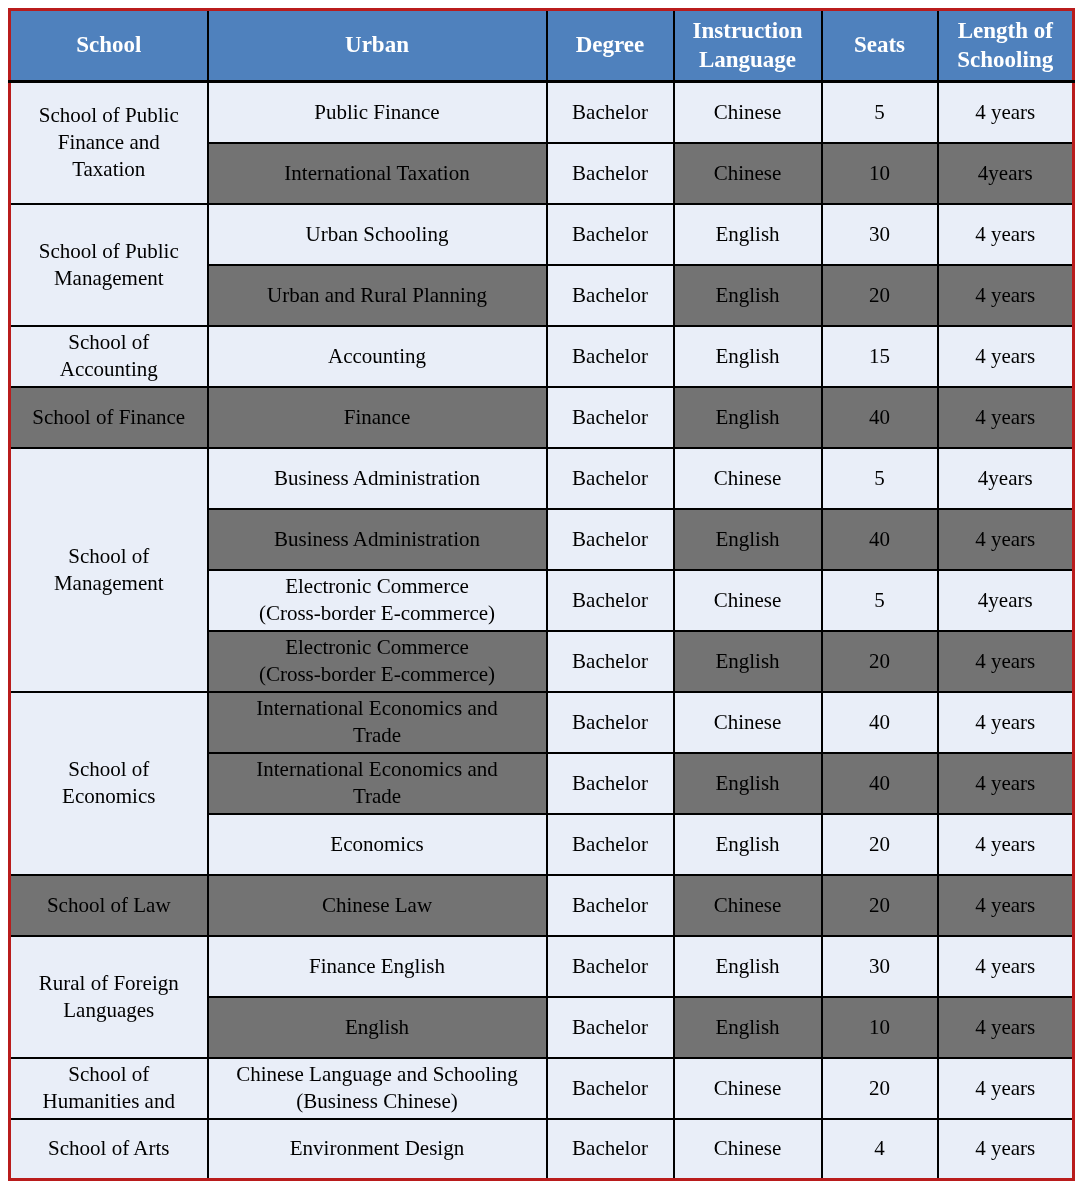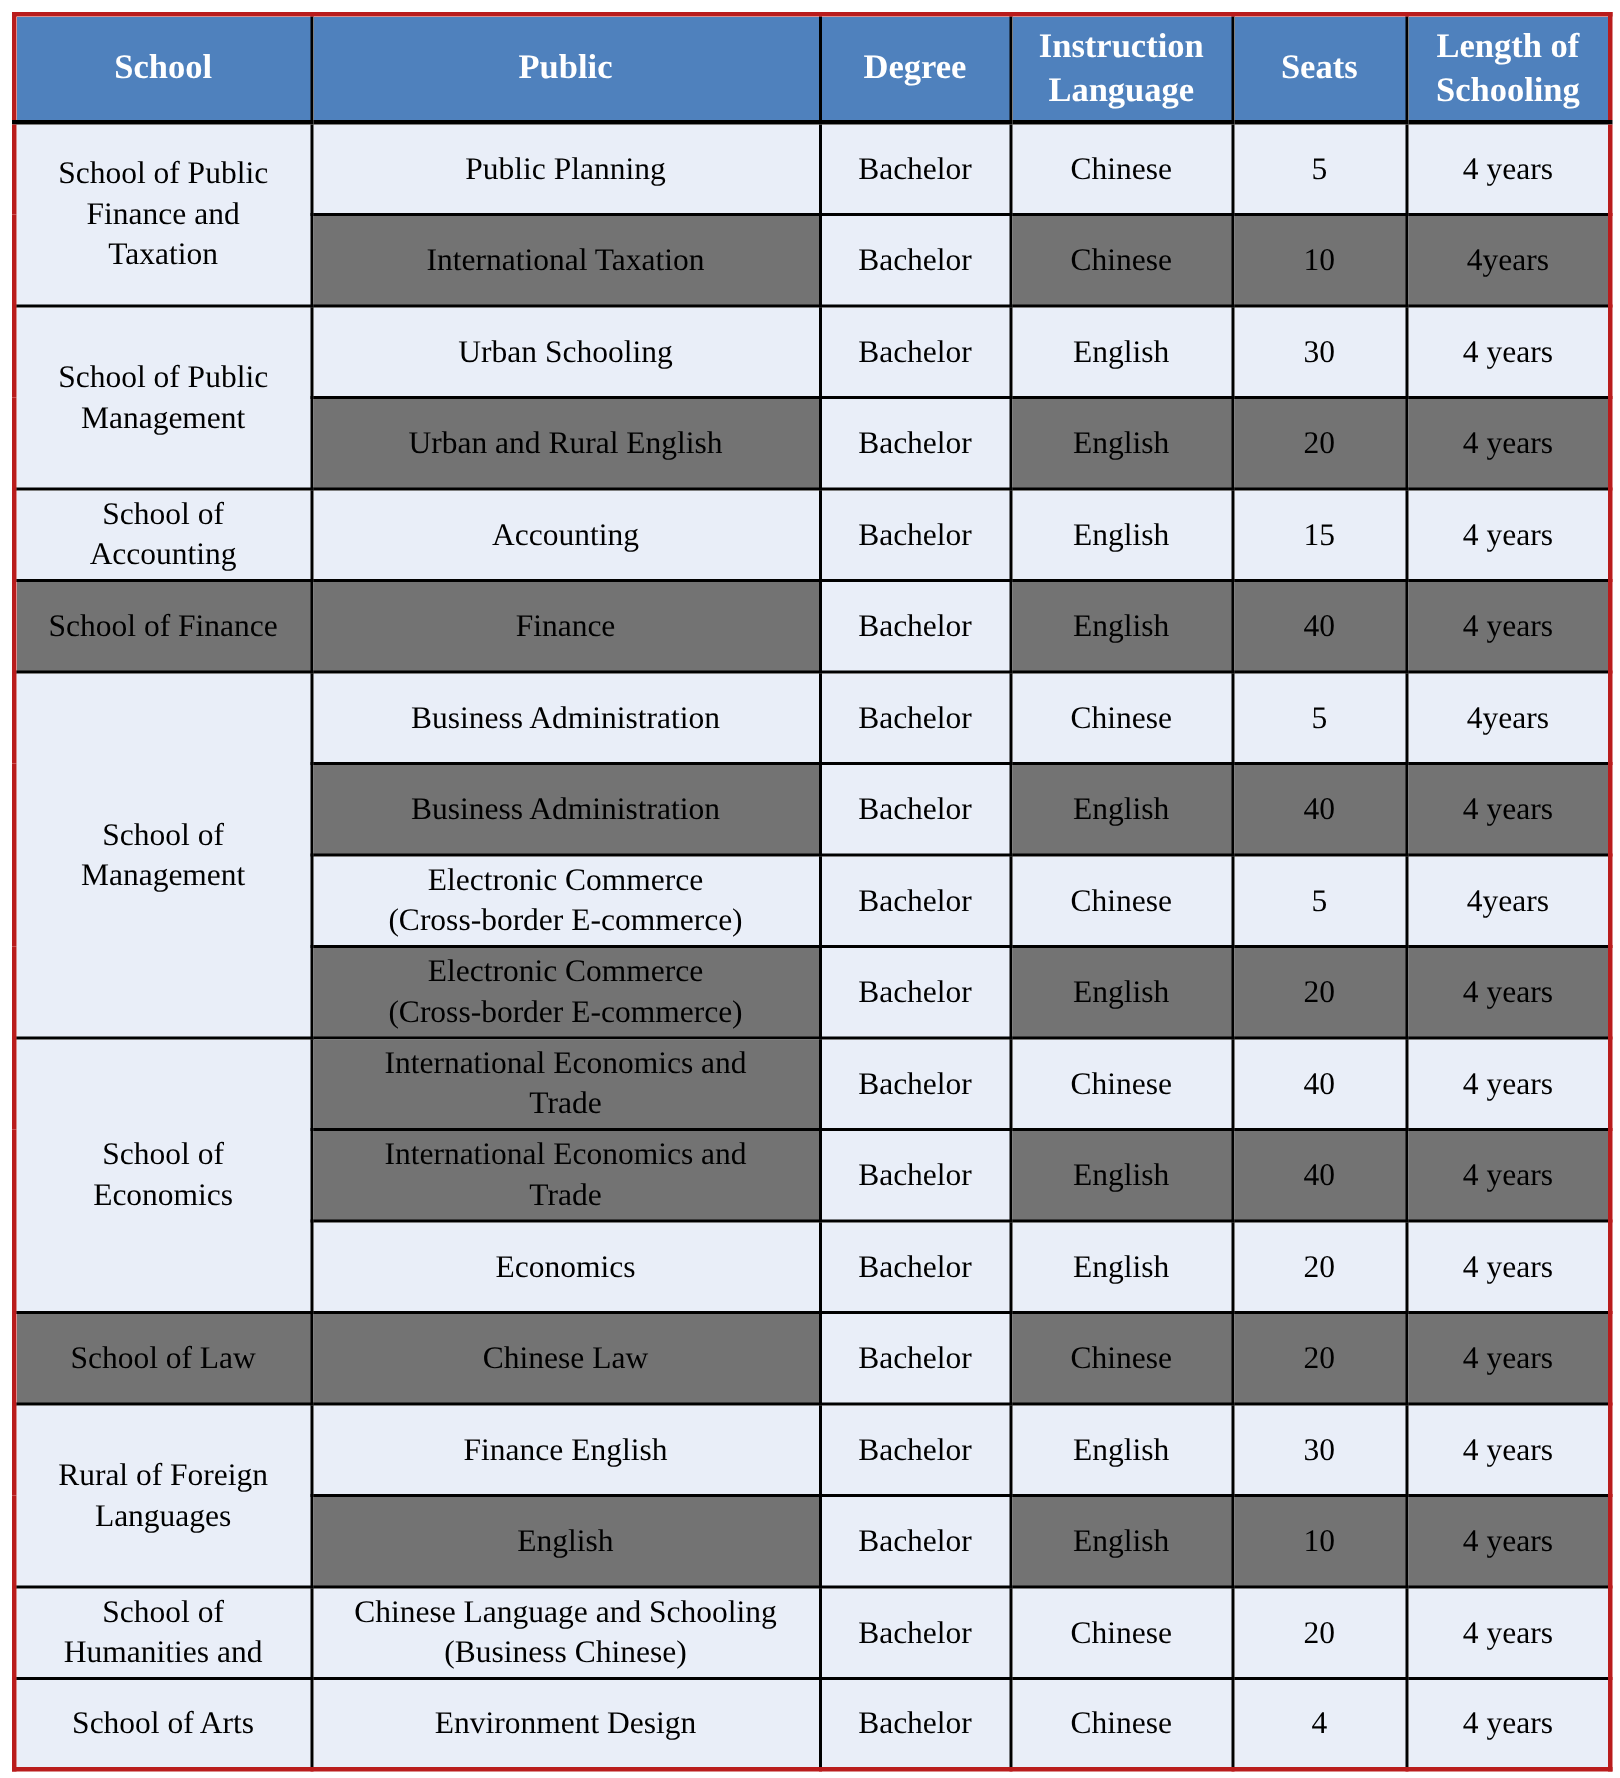--- a/index.html
+++ b/index.html
@@ -61,35 +61,35 @@
       <col class="c-school">
       <col class="c-major">
       <col class="c-degree">
       <col class="c-lang">
       <col class="c-seats">
       <col class="c-length">
     </colgroup>
     <thead>
       <tr>
         <th>School</th>
-        <th>Public</th>
+        <th>Urban</th>
         <th>Degree</th>
         <th>Instruction
 Language</th>
         <th>Seats</th>
         <th>Length of
 Schooling</th>
       </tr>
     </thead>
     <tbody id="table-body">
         <tr>
           <td rowspan="2" class="light">School of Public
 Finance and
 Taxation</td>
-          <td class="light">Public Planning</td>
+          <td class="light">Public Finance</td>
           <td class="light">Bachelor</td>
           <td class="light">Chinese</td>
           <td class="light">5</td>
           <td class="light">4 years</td>
         </tr>
         <tr>
           <td class="white">International Taxation</td>
           <td class="light">Bachelor</td>
           <td class="white">Chinese</td>
           <td class="white">10</td>
@@ -98,21 +98,21 @@
         <tr>
           <td rowspan="2" class="light">School of Public
 Management</td>
           <td class="light">Urban Schooling</td>
           <td class="light">Bachelor</td>
           <td class="light">English</td>
           <td class="light">30</td>
           <td class="light">4 years</td>
         </tr>
         <tr>
-          <td class="white">Urban and Rural English</td>
+          <td class="white">Urban and Rural Planning</td>
           <td class="light">Bachelor</td>
           <td class="white">English</td>
           <td class="white">20</td>
           <td class="white">4 years</td>
         </tr>
         <tr>
           <td rowspan="1" class="light">School of
 Accounting</td>
           <td class="light">Accounting</td>
           <td class="light">Bachelor</td>

